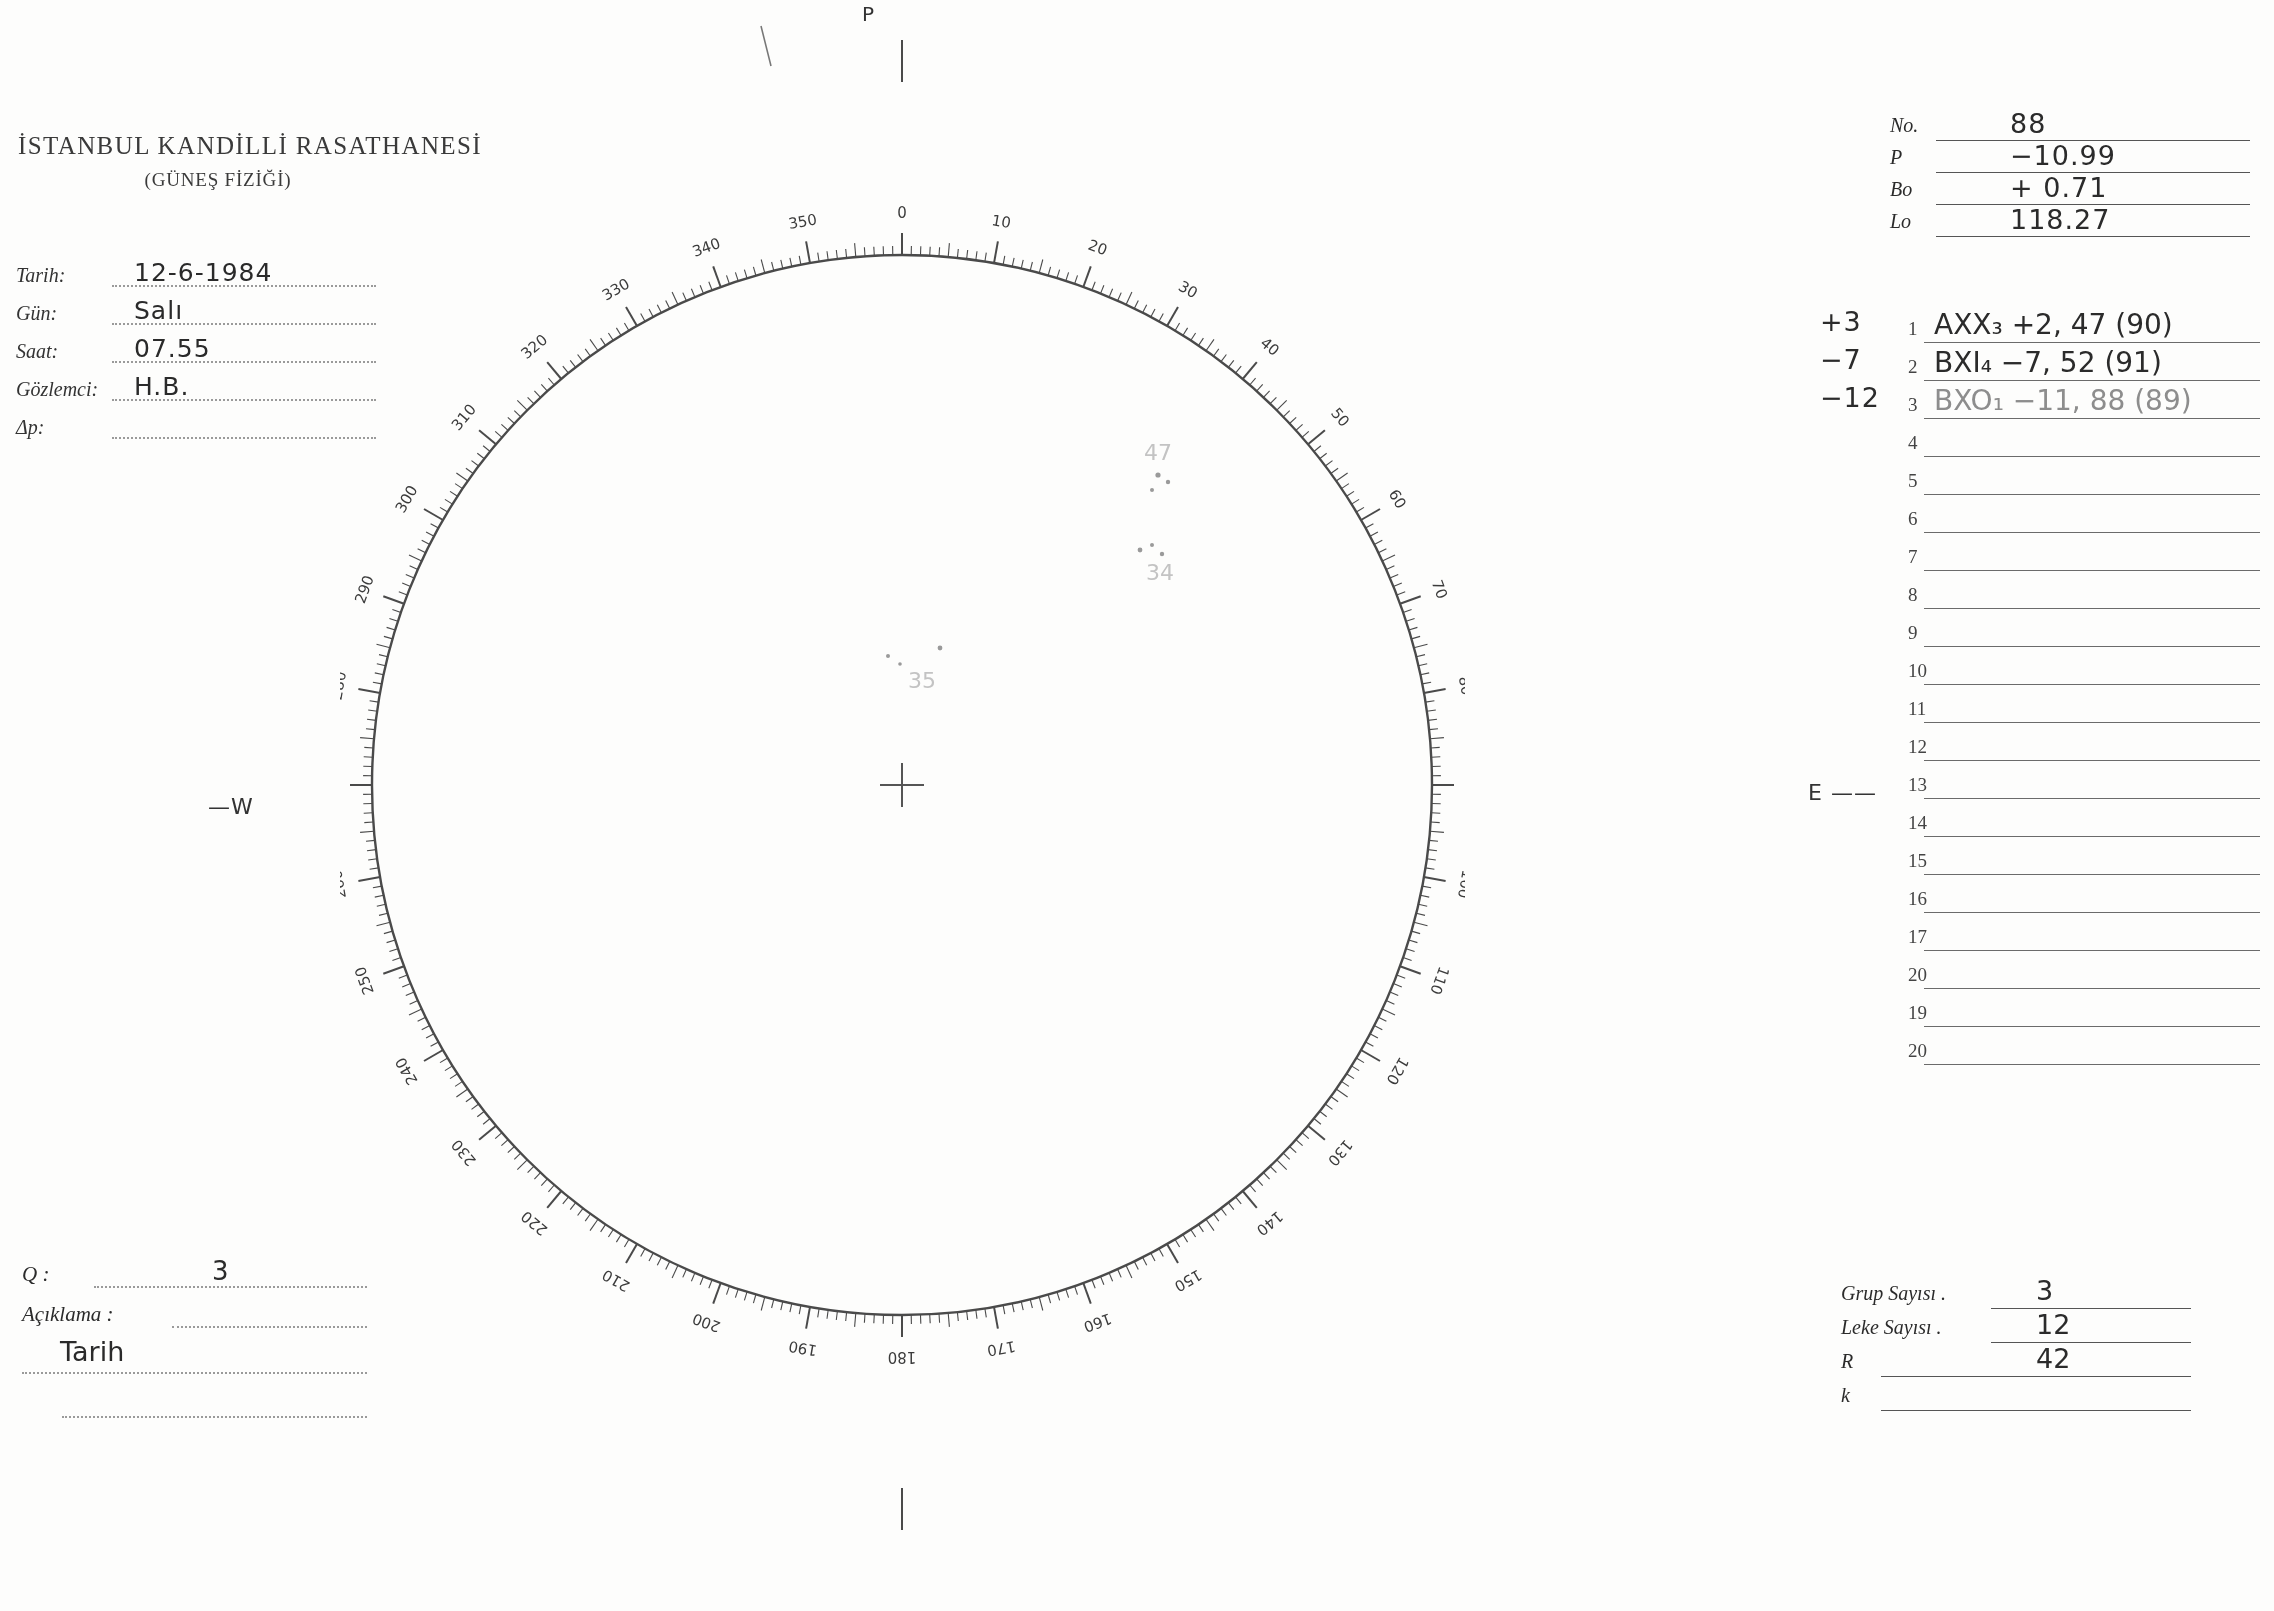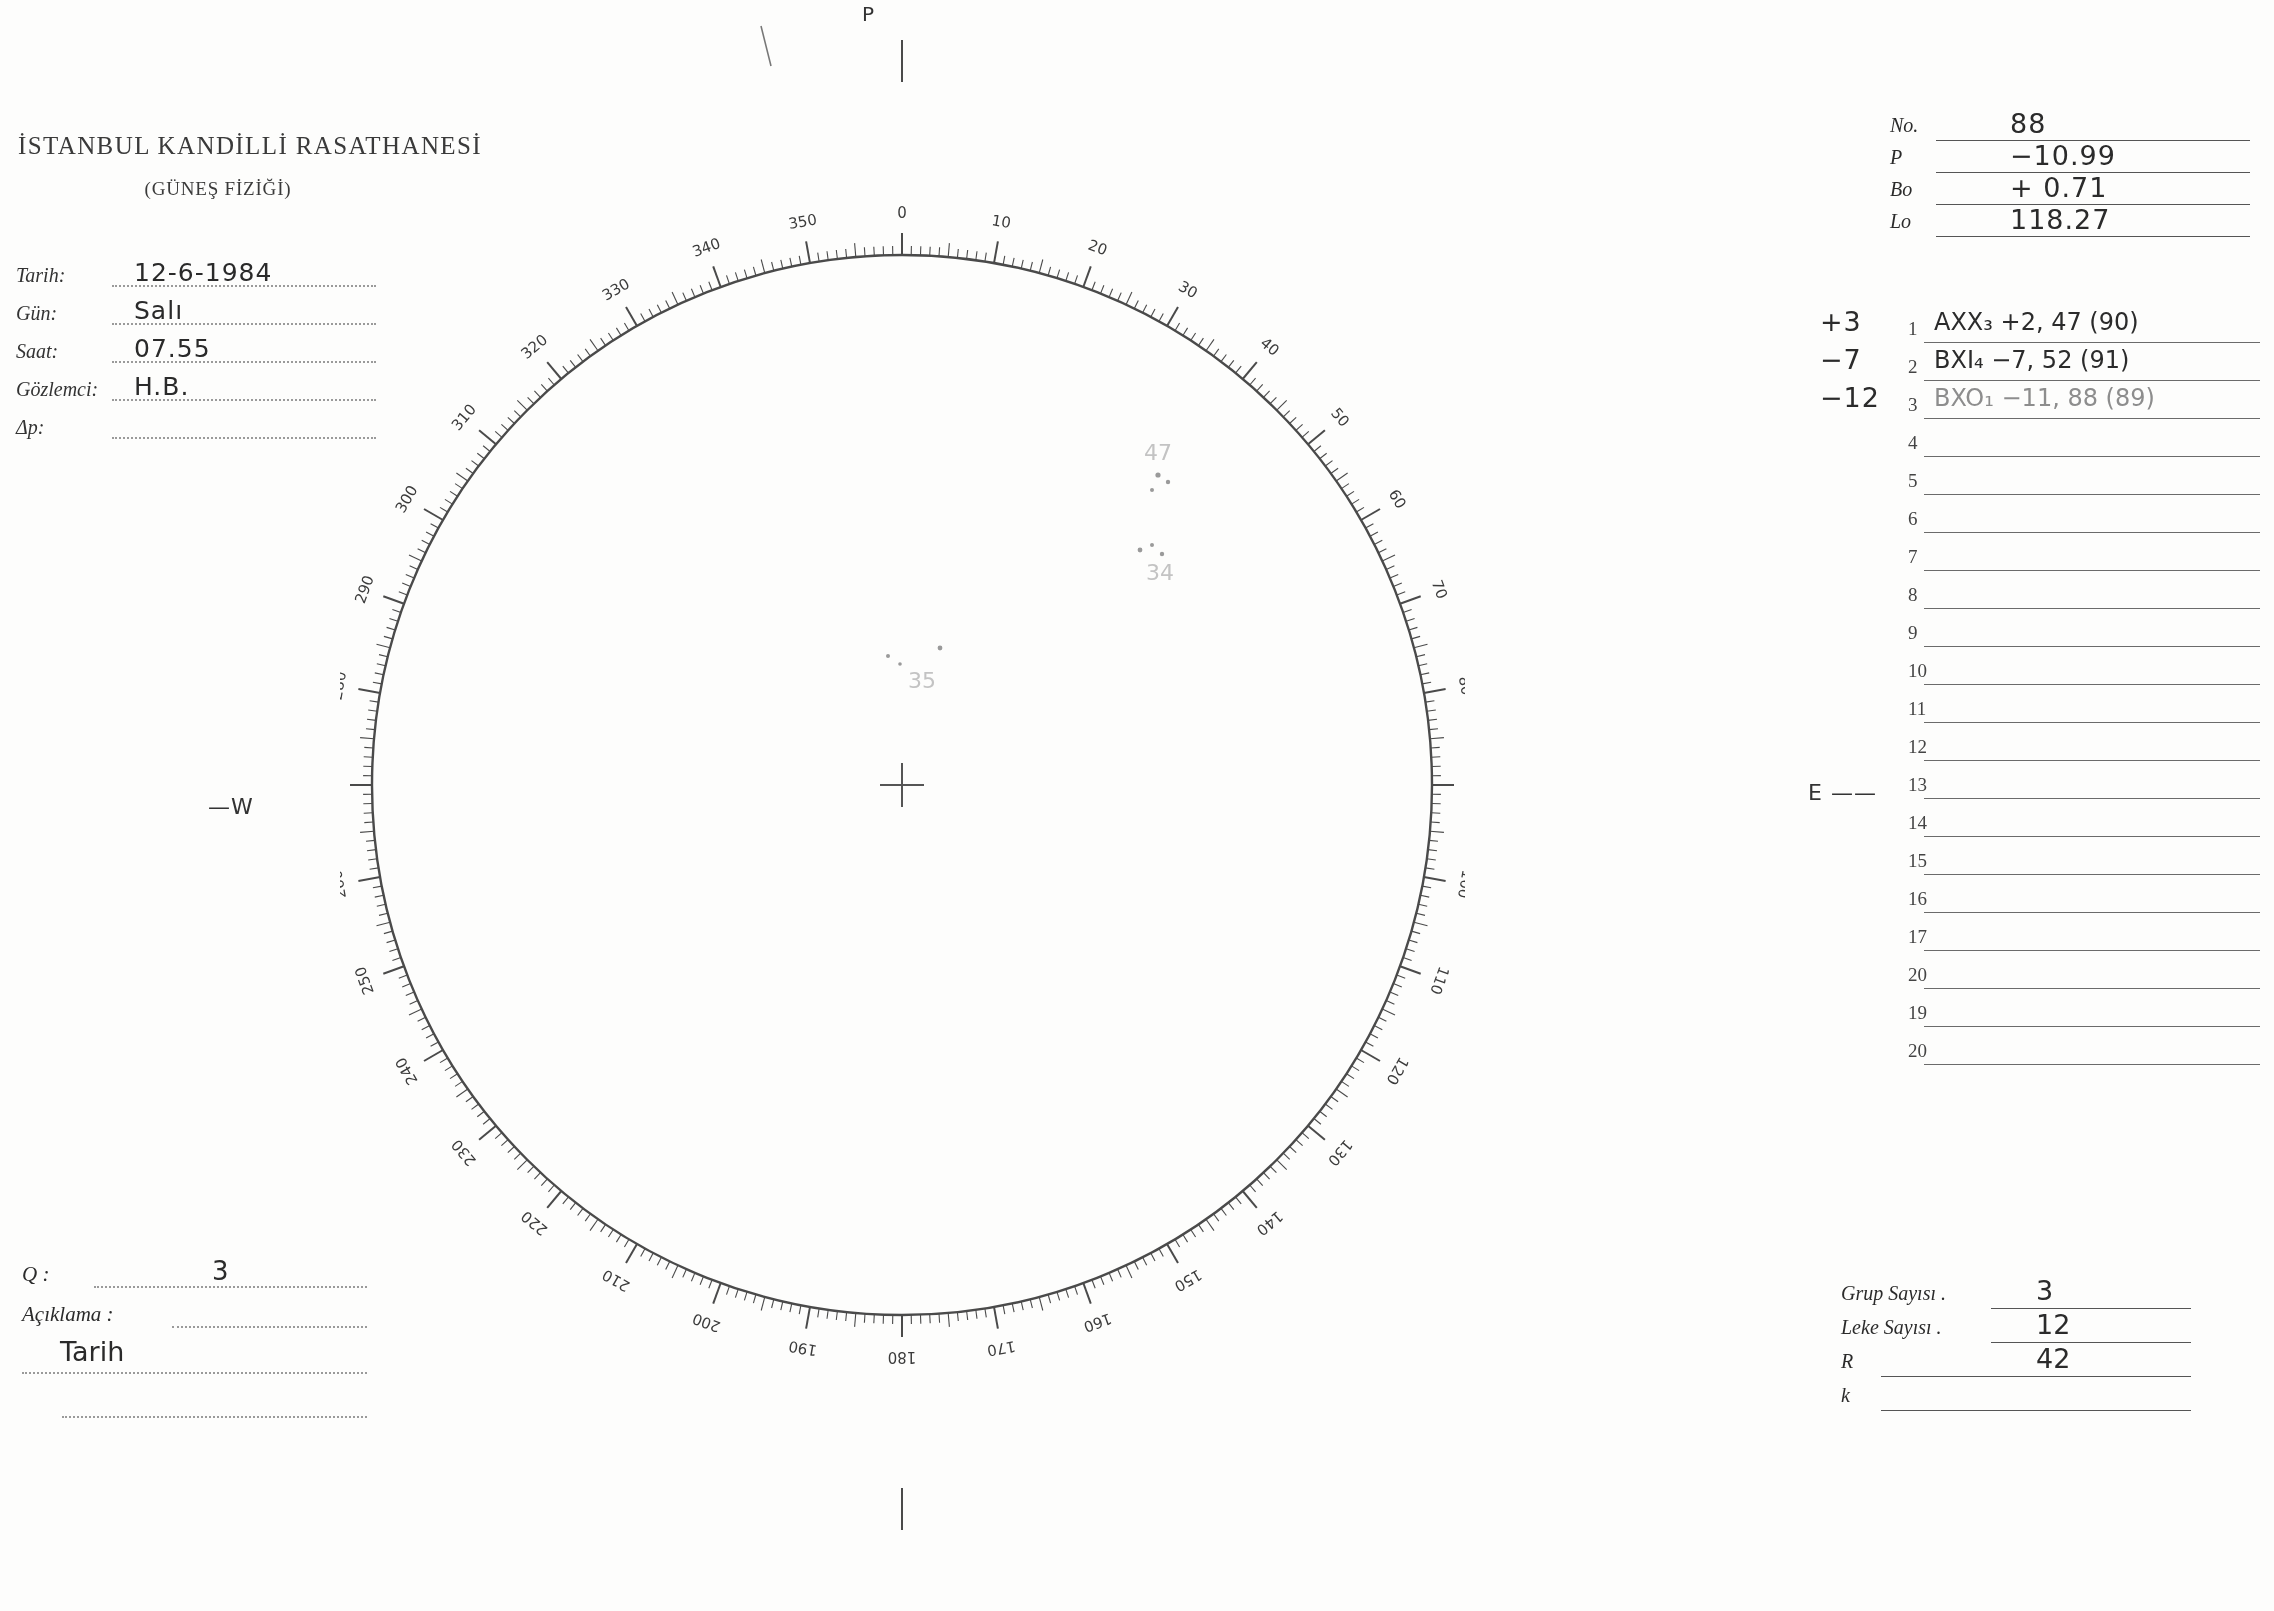--- a/index.html
+++ b/index.html
@@ -34,21 +34,21 @@
     font-size: 25px;
     letter-spacing: 1.4px;
     color: #3a3a3a;
     white-space: nowrap;
   }
   .org-line2 {
     font-size: 19px;
     letter-spacing: 0.8px;
     color: #3a3a3a;
     text-align: center;
-    margin-top: 18px;
+    margin-top: 9px;
     padding-right: 70px;
   }
 
   .field-list {
     position: absolute;
     left: 16px;
     top: 258px;
     width: 360px;
     text-align: right;
   }
@@ -209,21 +209,21 @@
     left: 94px;
     right: 0;
     top: 32px;
     border-bottom: 1.4px solid #6b6b6b;
   }
   .group-text {
     position: absolute;
     left: 104px;
     top: -2px;
     font-family: "DejaVu Sans", sans-serif;
-    font-size: 24px;
+    font-size: 28px;
     color: #2b2b2b;
     white-space: nowrap;
   }
   .group-text.faint { color: #8d8d8d; }
 
   
   .summary-block {
     position: absolute;
     left: 1841px;
     top: 1280px;

